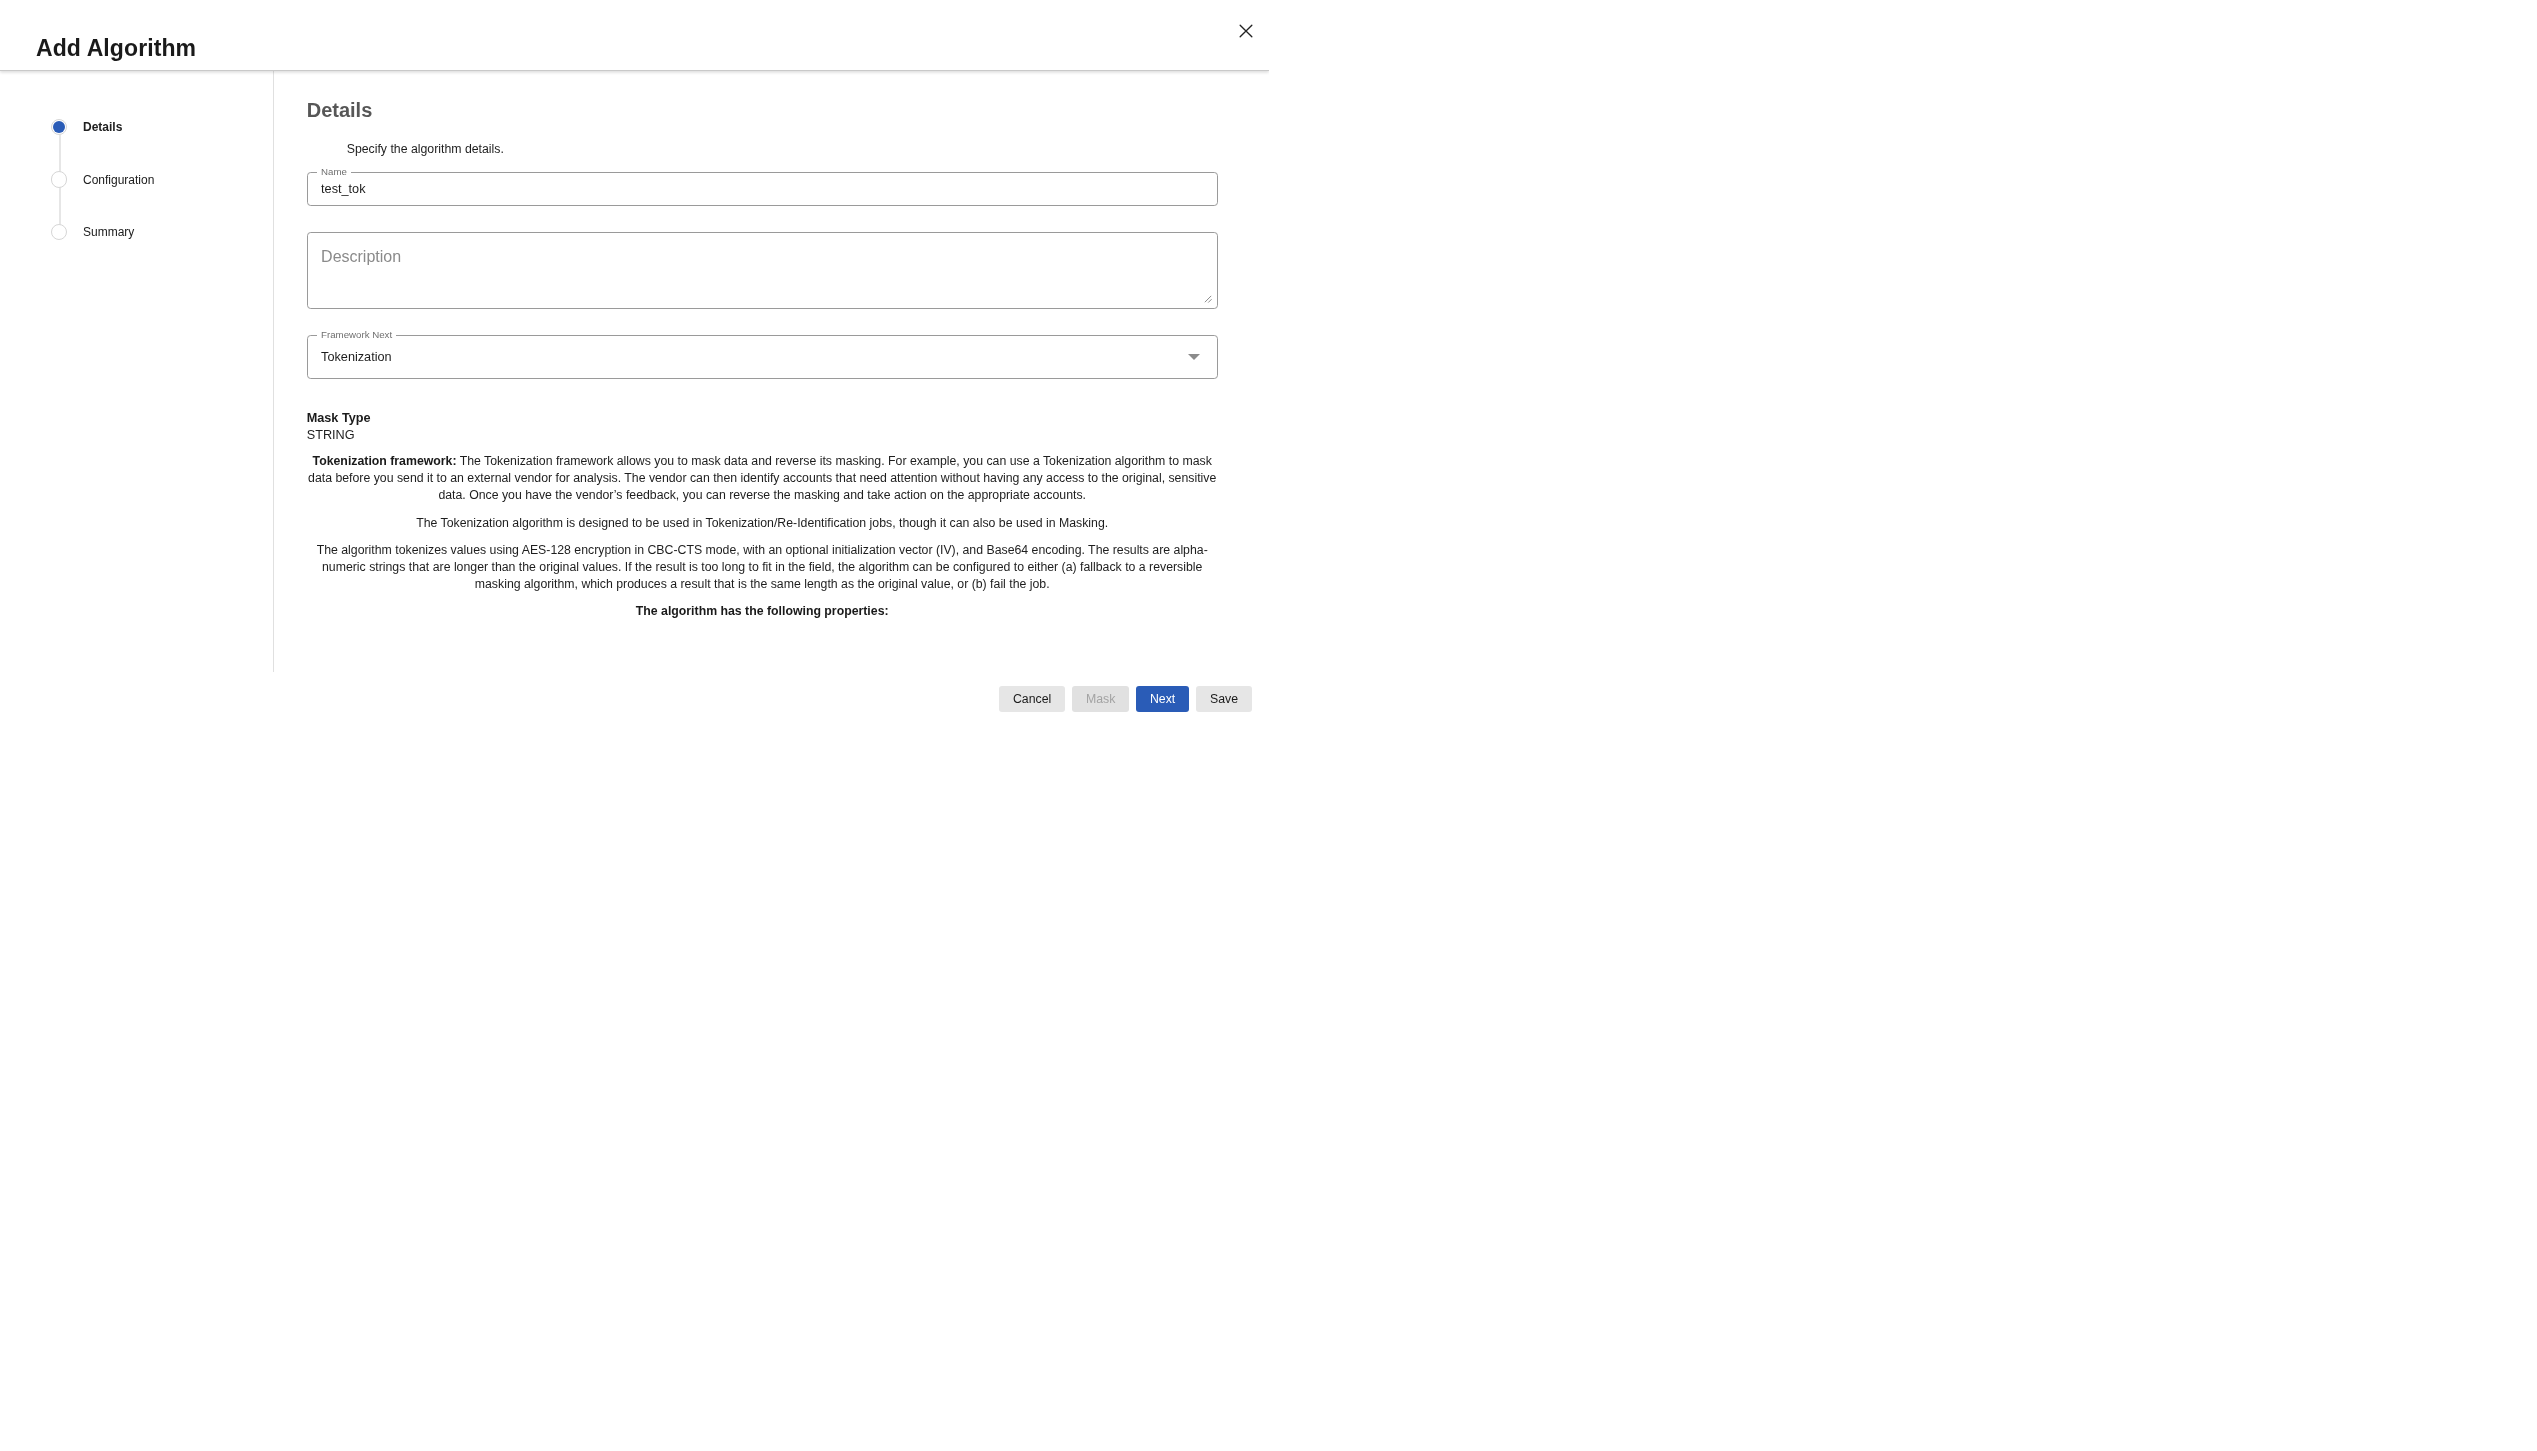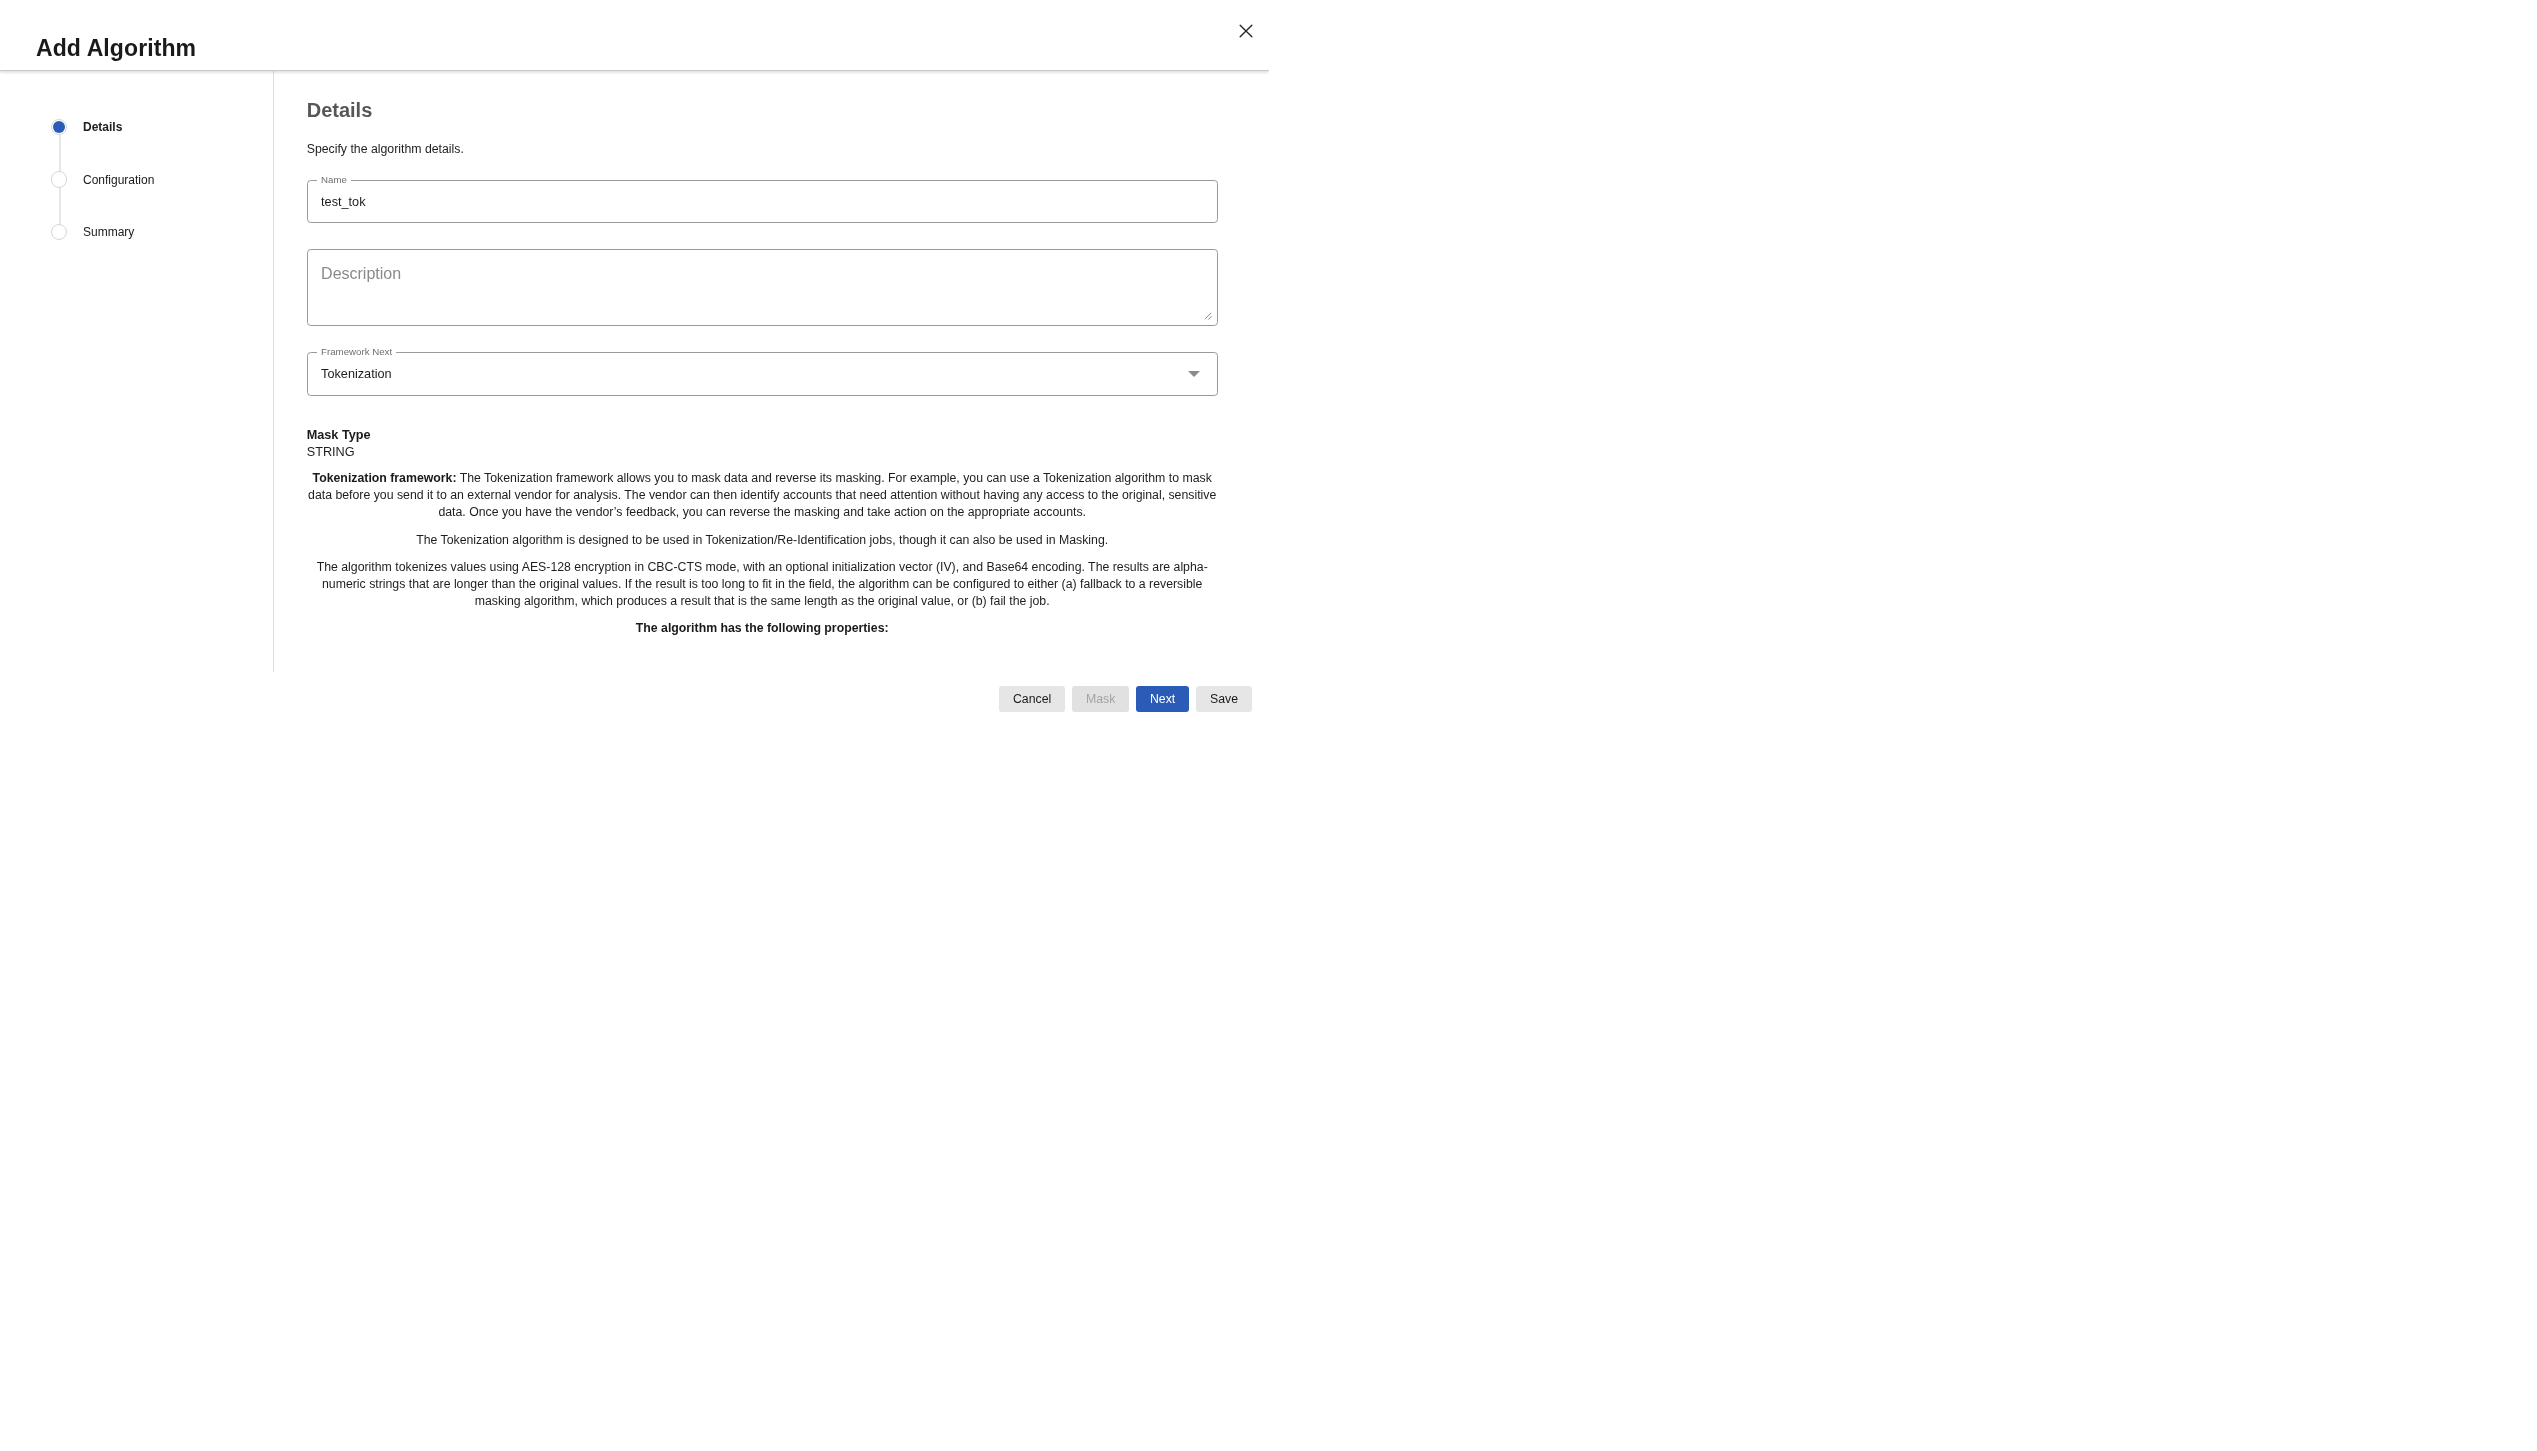--- a/index.html
+++ b/index.html
@@ -118,41 +118,42 @@
     font-size: 20px;
     line-height: 22.3px;
     font-weight: 700;
     color: var(--section-heading, #575757);
   }
   .sub {
     margin-top: 19.4px;
     font-size: 12.3px;
     line-height: 16.4px;
     color: #1e1e1e;
+    margin-left: 40px;
   }
 
   .field {
     position: relative;
     box-sizing: border-box;
     border: 0.7px solid var(--field-border, #9a9a9a);
     border-radius: 3.7px;
     background: #fff;
   }
   .field-label {
     position: absolute;
     top: -6.7px;
     left: 9.7px;
     padding: 0 3.7px;
     background: #fff;
     font-size: 9.7px;
     line-height: 12.7px;
     color: var(--label-gray, #6f6f6f);
     white-space: nowrap;
   }
-  .name-field { height: 43px; margin-top: 23px; }
+  .name-field { height: 34px; margin-top: 15px; }
   .name-field input {
     width: 100%; height: 100%;
     box-sizing: border-box;
     border: none; outline: none; background: transparent;
     border-radius: 3.7px;
     padding: 0 13.4px;
     font-family: inherit;
     font-size: 12.7px;
     color: #1d1d1d;
   }

